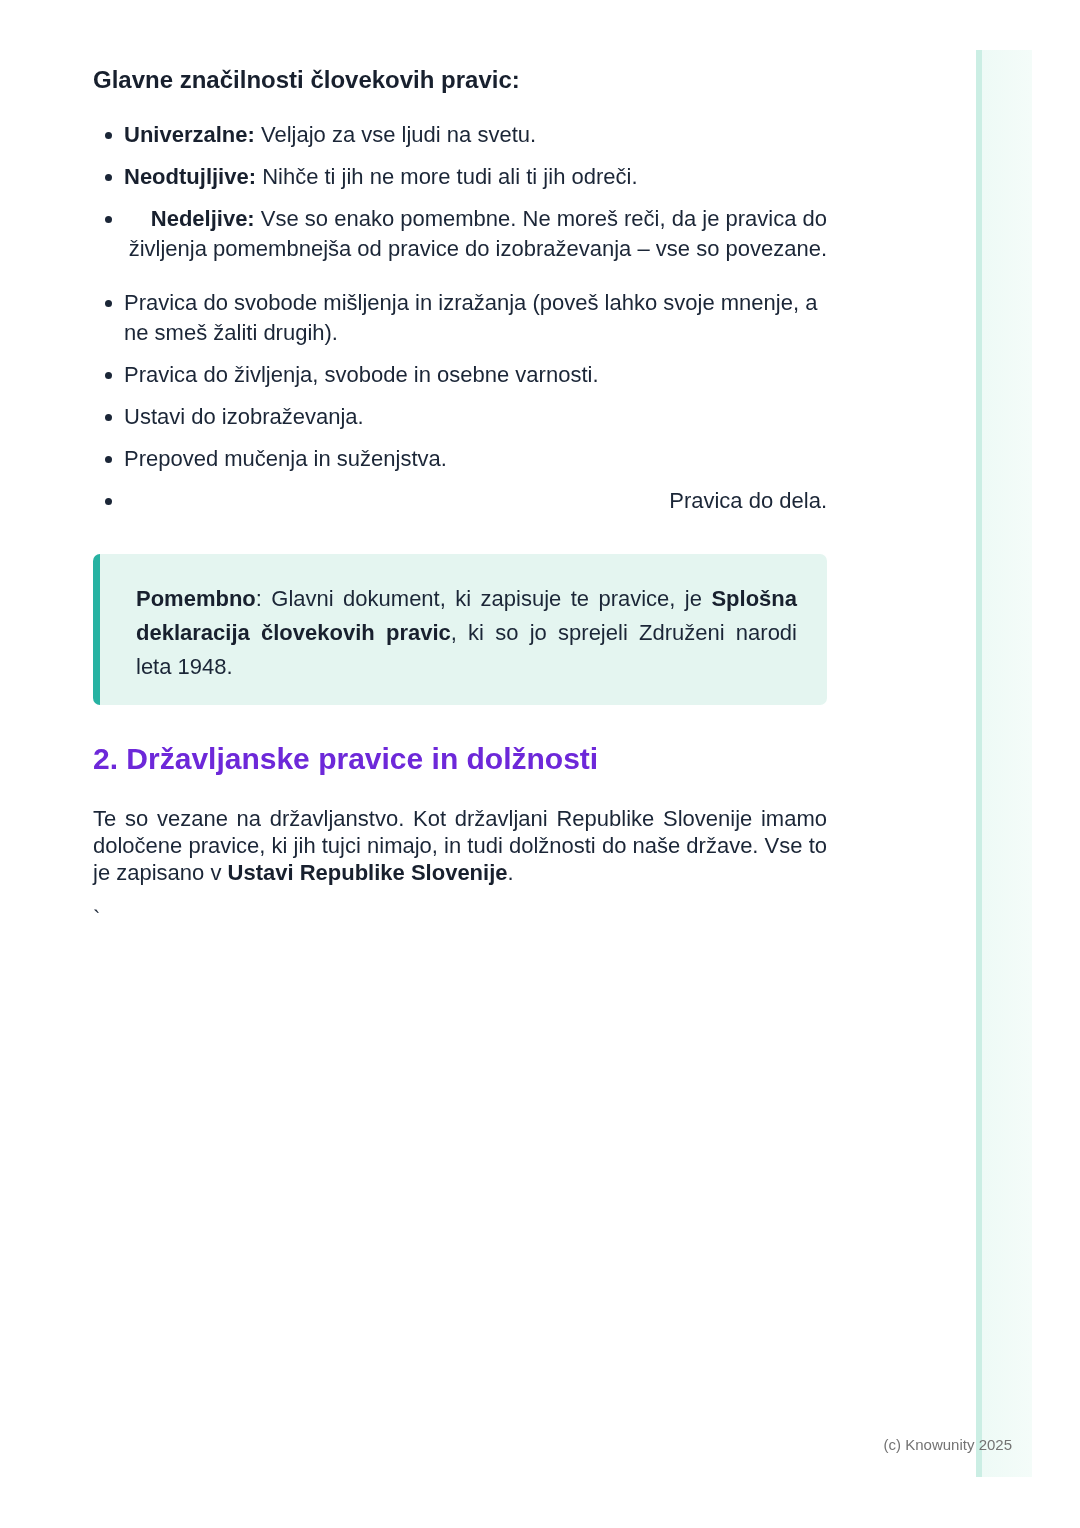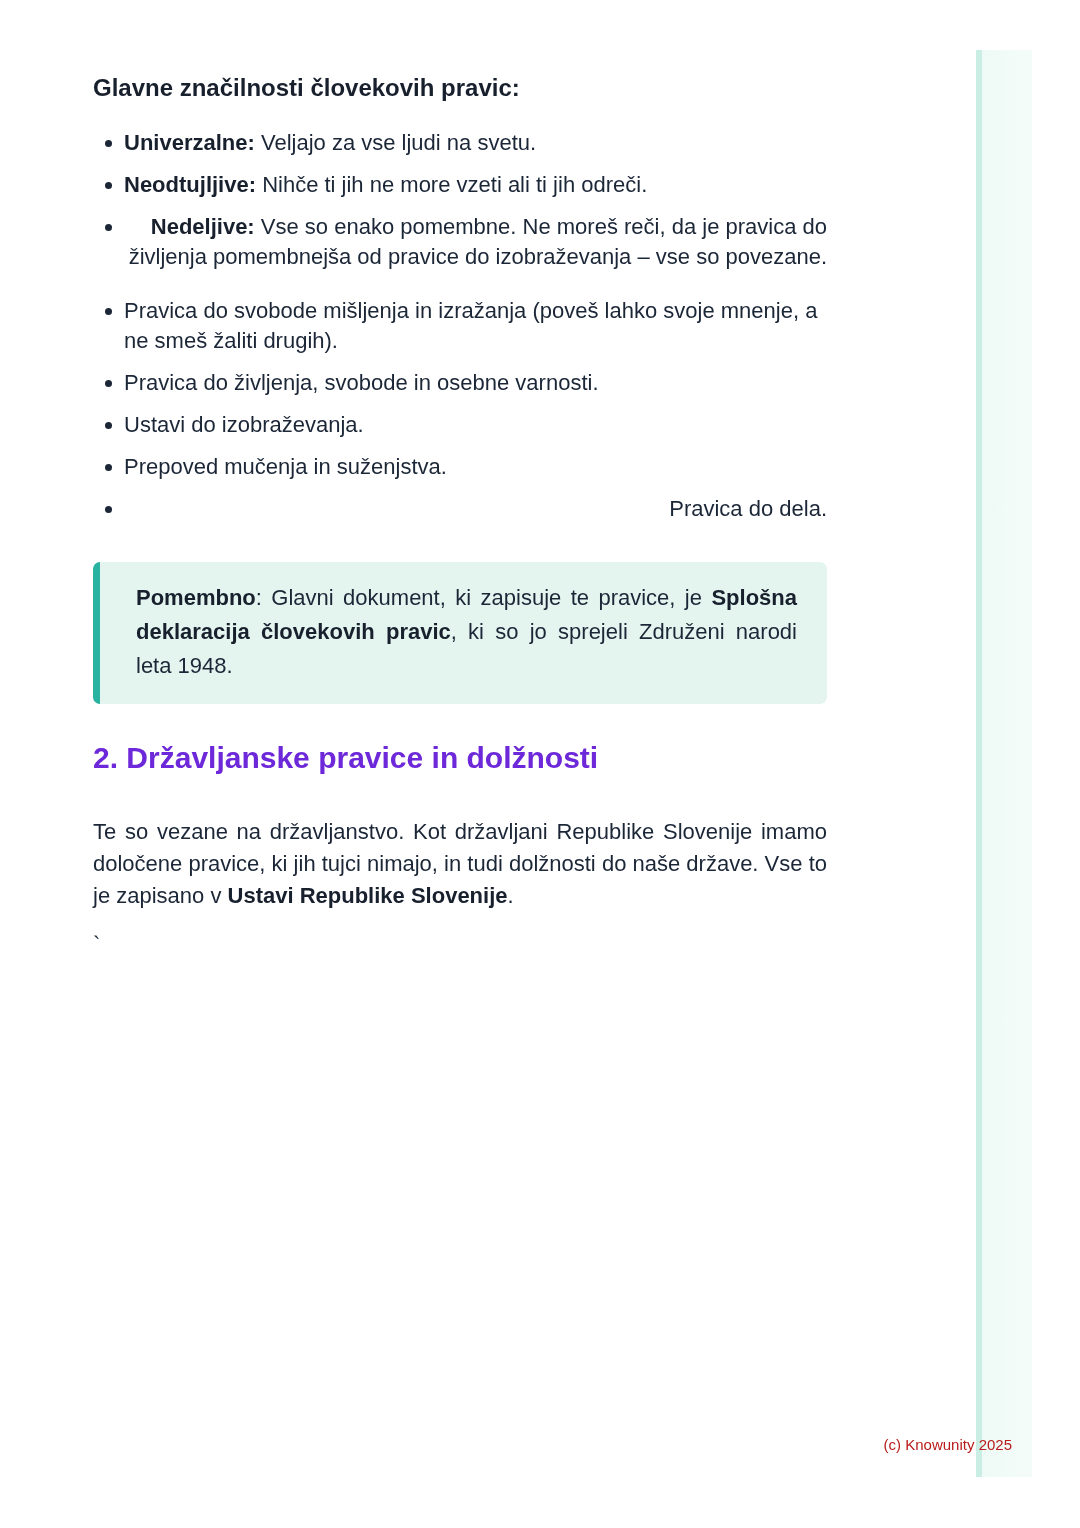--- a/index.html
+++ b/index.html
@@ -16,21 +16,21 @@
     position:absolute;
     top:50px;
     left:976px;
     width:56px;
     height:1427px;
     background:linear-gradient(90deg,#cbeee4 0px,#cbeee4 6px,#eefaf6 6px,#f4fcf9 100%);
   }
   .content{
     position:absolute;
     left:93px;
-    top:16px;
+    top:8px;
     width:734px;
   }
   h3.sec-heading{
     font-size:24px;
     line-height:30px;
     font-weight:700;
     color:#18202e;
     margin:0;
   }
   .sec-heading.first{margin-top:57px;}
@@ -58,70 +58,70 @@
     height:7px;
     border-radius:50%;
     background:#1b2637;
   }
   .b{font-weight:700;color:#18202e;}
   .callout{
     margin-top:38px;
     background:#e4f5f0;
     border-left:7px solid #27b2a2;
     border-radius:7px;
-    padding:19px 30px 21px 36px;
+    padding:28px 30px 21px 36px;
     box-sizing:border-box;
   }
   .callout p{
     margin:0;
     font-size:22px;
     line-height:34px;
     text-align:justify;
   }
   h2.mint-heading{
     margin:36px 0 0 0;
     font-size:30px;
     line-height:36px;
     font-weight:700;
     color:#6d28d9;
   }
   p.body-par{
-    margin:40px 0 0 0;
+    margin:28px 0 0 0;
     font-size:22px;
-    line-height:32px;
+    line-height:27px;
     text-align:justify;
   }
   .stray{
     margin-top:18px;
     font-size:22px;
     line-height:30px;
   }
   .footer-credit{
     position:absolute;
     top:1436px;
     right:68px;
     font-size:15px;
-    color:#b91c1c;
+    color:#737373;
     z-index:2;
   }
 </style>
 </head>
 <body>
 
 <div class="page">
 
   <div class="side-strip"></div>
 
   <div class="content">
 
     <h3 class="sec-heading first">Glavne značilnosti človekovih pravic:</h3>
 
     <ul class="bullets">
       <li><span class="b">Univerzalne:</span><span> Veljajo za vse ljudi na svetu.</span></li>
-      <li><span class="b">Neodtujljive:</span><span> Nihče ti jih ne more vzeti ali ti jih odreči.</span></li>
+      <li><span class="b">Neodtujljive:</span><span> Nihče ti jih ne more tudi ali ti jih odreči.</span></li>
       <li><span class="b">Nedeljive:</span><span> Vse so enako pomembne. Ne moreš reči, da je pravica do življenja pomembnejša od pravice do izobraževanja – vse so povezane.</span></li>
     </ul>
 
 
     <ul class="bullets second">
       <li><span>Pravica do svobode mišljenja in izražanja (poveš lahko svoje mnenje, a ne smeš žaliti drugih).</span></li>
       <li><span>Pravica do življenja, svobode in osebne varnosti.</span></li>
       <li><span>Ustavi do izobraževanja.</span></li>
       <li><span>Prepoved mučenja in suženjstva.</span></li>
       <li><span>Pravica do dela.</span></li>

